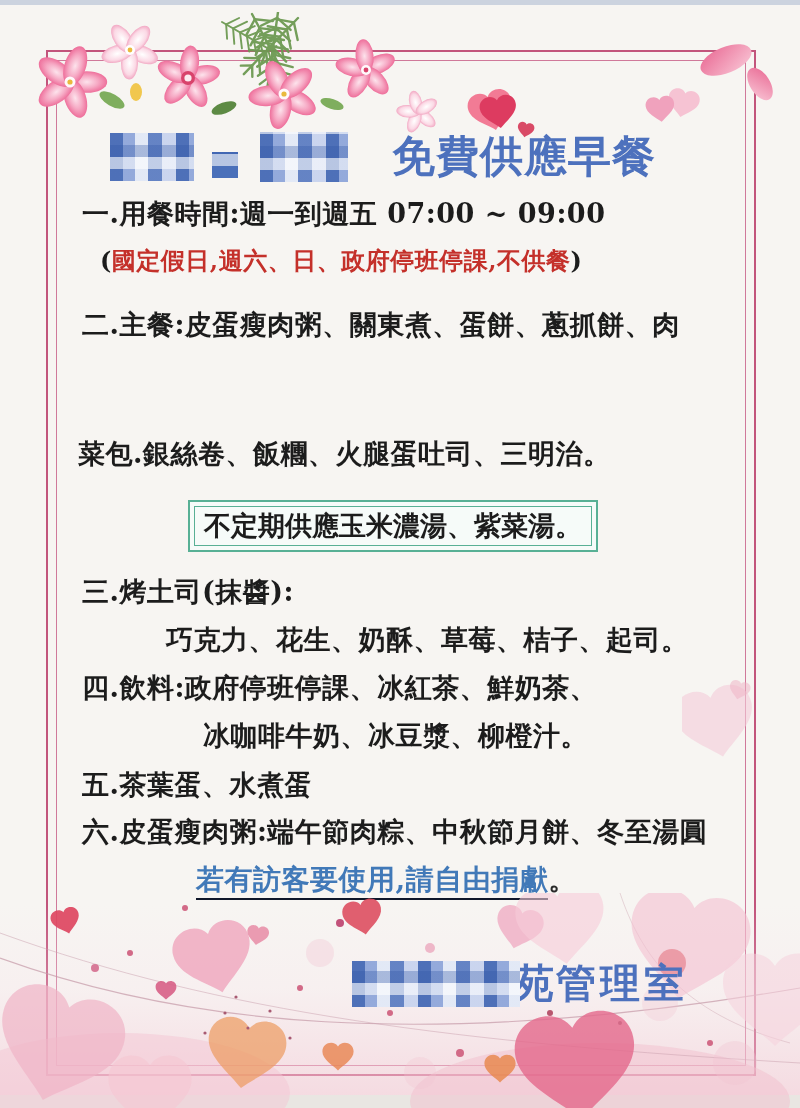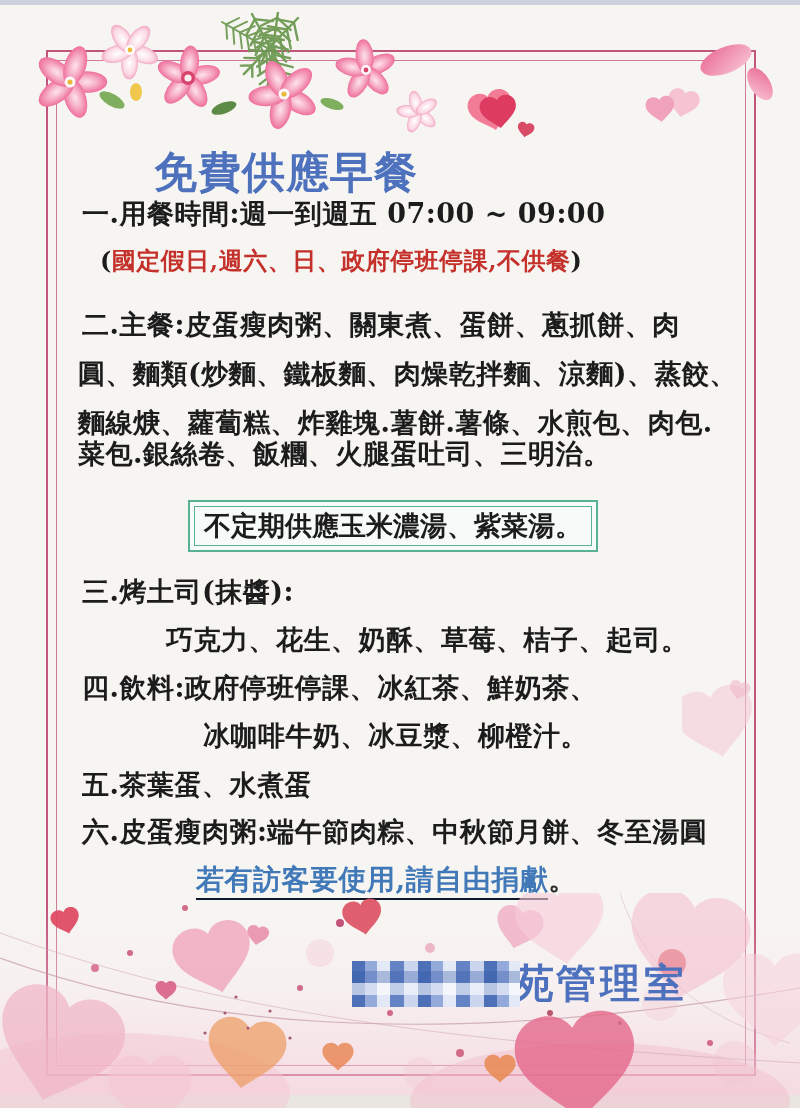--- a/index.html
+++ b/index.html
@@ -7,21 +7,21 @@
     position:relative;width:800px;height:1108px;overflow:hidden;
     background:#f7f5f2;
     font-family:"DejaVu Serif","Liberation Serif",serif;
   }
   .photo-edge-top{position:absolute;top:0;left:0;right:0;height:5px;background:#ccd3df;}
   .photo-edge-bottom{position:absolute;bottom:0;left:0;right:0;height:13px;background:#e9e6e2;}
 
   .frame-outer{position:absolute;left:46px;top:50px;right:44px;bottom:32px;border:2px solid #c2557c;}
   .frame-inner{position:absolute;left:56px;top:60px;right:54px;bottom:42px;border:1px solid #d0799a;}
 
-  .title-row{position:absolute;left:110px;top:128px;display:flex;align-items:center;height:58px;flex-direction:column;}
+  .title-row{position:absolute;left:110px;top:128px;display:flex;align-items:center;height:58px;}
   .mosaic{
     background:
       repeating-linear-gradient(90deg, rgba(63,100,178,.92) 0 13px, rgba(133,158,214,.88) 13px 25px,
         rgba(224,231,245,.92) 25px 38px, rgba(84,118,190,.9) 38px 52px, rgba(195,207,236,.88) 52px 66px),
       #fff;
     position:relative;
   }
   .mosaic::after{
     content:"";position:absolute;inset:0;
     background:repeating-linear-gradient(0deg, rgba(255,255,255,0) 0 12px, rgba(255,255,255,.6) 12px 24px, rgba(47,85,165,.32) 24px 36px);
@@ -170,22 +170,20 @@
     <h1 class="page-title">免費供應早餐</h1>
   </div>
 
   <div class="bodyline" style="left:82px;top:196px">一.用餐時間:週一到週五 07:00 ~ 09:00</div>
 
   <div class="bodyline" style="left:100px;top:245px;font-size:24px">
     <span>(</span><span class="red">國定假日,週六、日、政府停班停課,不供餐</span><span>)</span>
   </div>
 
   <div class="bodyline" style="left:82px;top:307px">二.主餐:皮蛋瘦肉粥、關東煮、蛋餅、蔥抓餅、肉</div>
-  <div class="bodyline" style="left:78px;top:356px">圓、麵類(炒麵、鐵板麵、肉燥乾拌麵、涼麵)、蒸餃、</div>
-  <div class="bodyline" style="left:78px;top:405px">麵線焿、蘿蔔糕、炸雞塊.薯餅.薯條、水煎包、肉包.</div>
   <div class="bodyline" style="left:78px;top:436px">菜包.銀絲卷、飯糰、火腿蛋吐司、三明治。</div>
 
   <div class="note-box">不定期供應玉米濃湯、紫菜湯。</div>
 
   <div class="bodyline" style="left:82px;top:574px">三.烤土司(抹醬):</div>
   <div class="bodyline" style="left:166px;top:622px">巧克力、花生、奶酥、草莓、桔子、起司。</div>
 
   <div class="bodyline" style="left:82px;top:670px">四.飲料:政府停班停課、冰紅茶、鮮奶茶、</div>
   <div class="bodyline" style="left:203px;top:718px">冰咖啡牛奶、冰豆漿、柳橙汁。</div>
 

